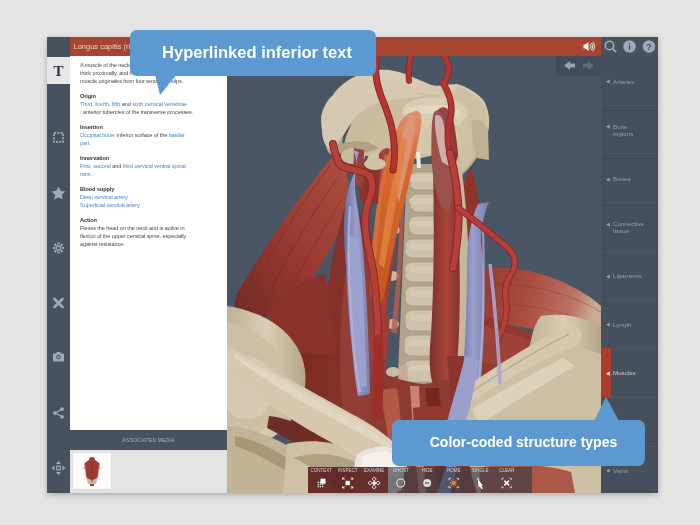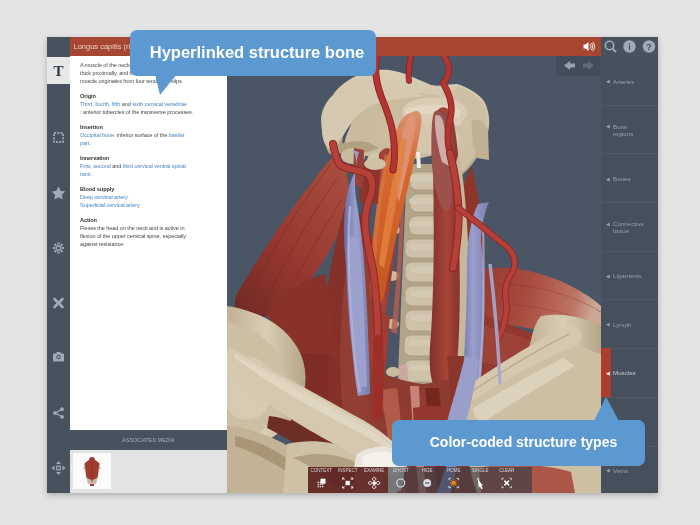--- a/index.html
+++ b/index.html
@@ -450,19 +450,19 @@
       <line x1="-2.6" y1="-2.6" x2="2.6" y2="2.6"></line>
         <line x1="2.6" y1="-2.6" x2="-2.6" y2="2.6"></line>
     </g>
   </g>
 </svg>
 
 <div class="abs" style="left:130px;top:30px;width:246px;height:46px;background:#5b99d0;border-radius:7px;"></div>
 <svg class="abs" style="left:153px;top:74px;" width="26" height="22" viewBox="0 0 26 22">
   <path d="M2 0 L24 0 L7 21z" fill="#5b99d0"></path>
 </svg>
-<div class="abs" style="left:134px;top:43px;width:246px;text-align:center;font-size:16.5px;font-weight:bold;color:#fff;">Hyperlinked structure bone</div>
+<div class="abs" style="left:134px;top:43px;width:246px;text-align:center;font-size:16.5px;font-weight:bold;color:#fff;">Hyperlinked inferior text</div>
 
 <div class="abs" style="left:392px;top:420px;width:253px;height:46px;background:#5b99d0;border-radius:7px;"></div>
 <svg class="abs" style="left:590px;top:397px;" width="34" height="24" viewBox="0 0 34 24">
   <path d="M16 0 L29 24 L4 24z" fill="#5b99d0"></path>
 </svg>
 <div class="abs" style="left:397px;top:434px;width:253px;text-align:center;font-size:14px;font-weight:bold;color:#fff;">Color-coded structure types</div>
 
 </body></html>

